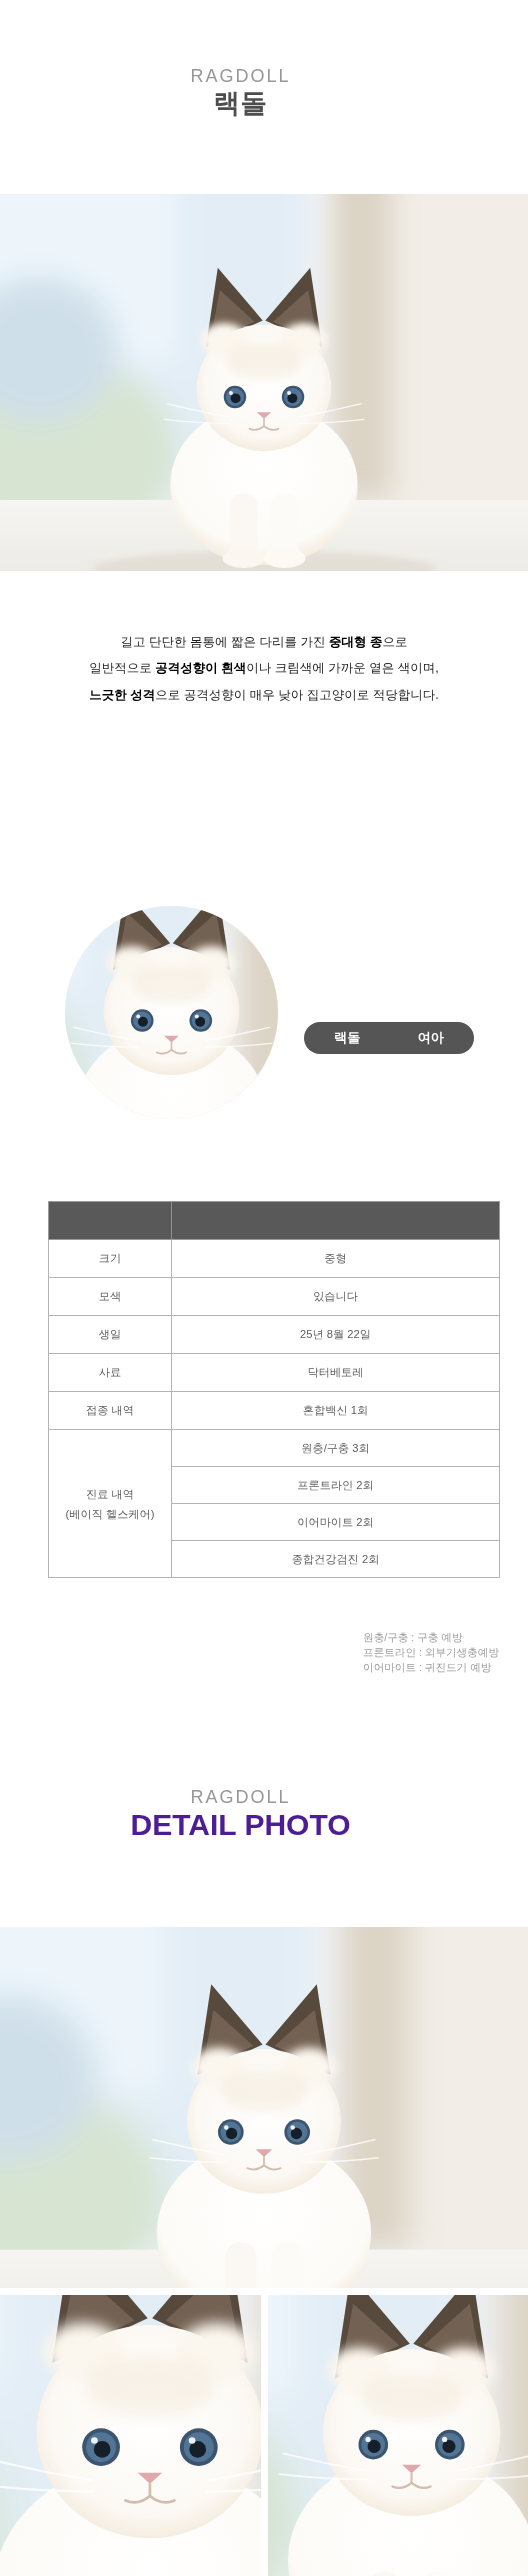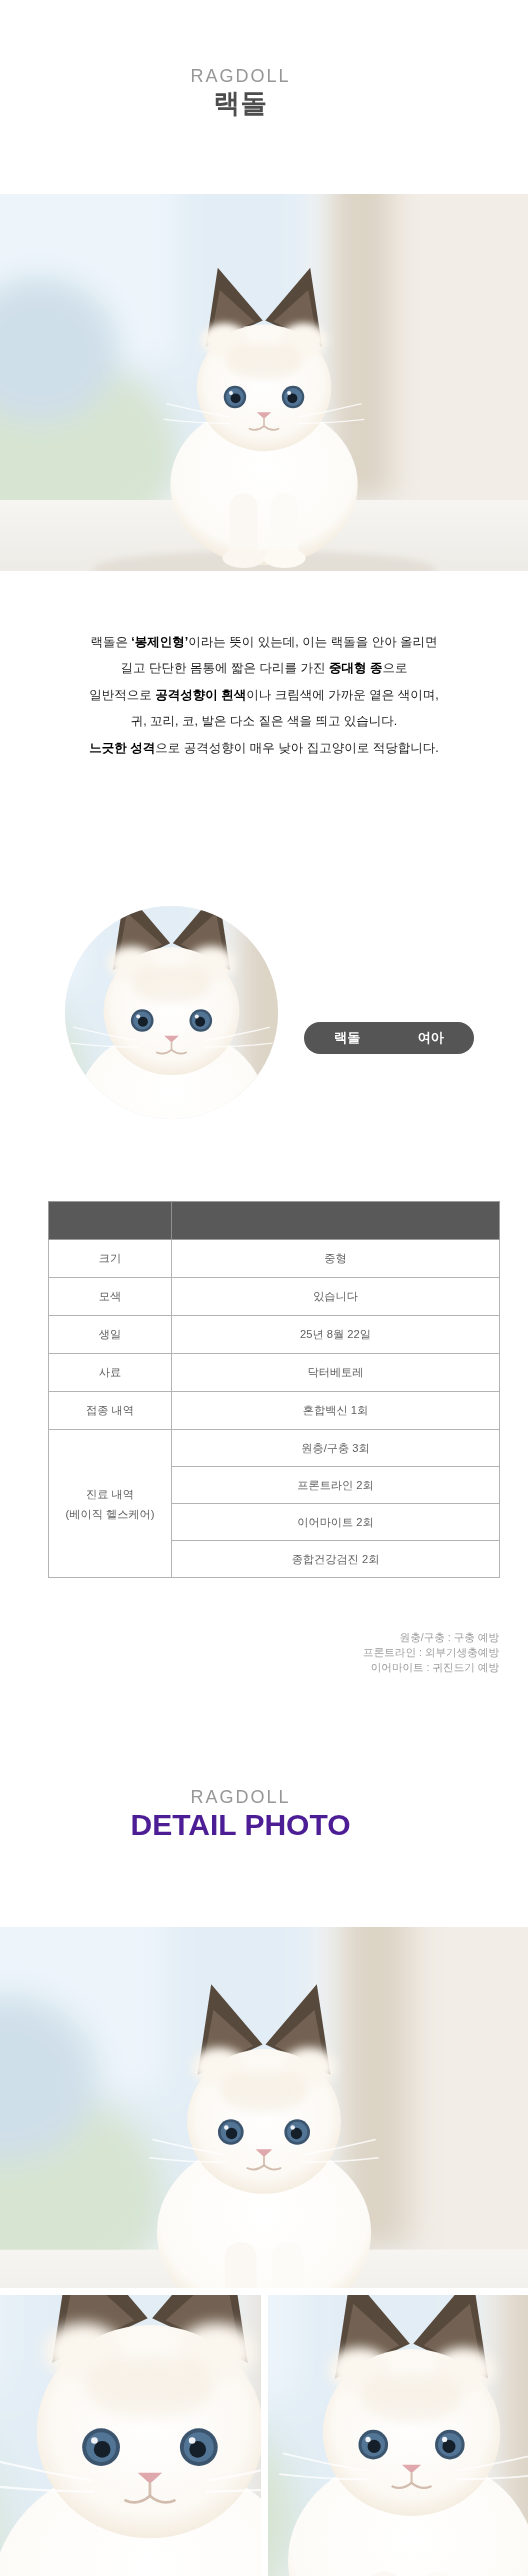--- a/index.html
+++ b/index.html
@@ -40,21 +40,21 @@
   #profile-table td{border:0.7px solid #b3b3b3;text-align:center;vertical-align:middle;
                     font-size:11.2px;color:#5e5e5e;padding:0;}
   #profile-table .col-label{width:122px;}
   #profile-table tr.head td{height:37px;border-color:#9b9b9b;}
   #profile-table tr.head td.hc1{border-right:0.7px solid #8f8f8f;}
   #profile-table tr.row td{height:37px;border-radius:13px;}
   #profile-table tr.grow td{height:36px;}
   #profile-table .group-label div{line-height:20px;}
 
   
-  #care-notes{position:absolute;top:1630px;right:29px;text-align:right;
+  #care-notes{position:absolute;top:1630px;right:29px;text-align:left;
               font-size:10.6px;color:#9c9c9c;line-height:15px;}
 
   .hidden-defs{position:absolute;width:0;height:0;overflow:hidden;}
 </style>
 </head>
 <body>
 
 <svg class="hidden-defs" aria-hidden="true">
   <defs>
     <linearGradient id="sillG" x1="0" y1="0" x2="0" y2="1">
@@ -134,24 +134,22 @@
     <div class="title-ko">랙돌</div>
   </div>
 
   <div class="photo" id="photo-main">
     <svg viewBox="0 0 800 600" preserveAspectRatio="xMidYMid slice">
         <use href="#kitty-scene"></use>
       </svg>
   </div>
 
   <div id="breed-description">
-    <p class="line"><span>랙돌은 </span><span class="b">‘봉제인형’</span><span>이라는 뜻이 있는데, 이는 랙돌을 안아 올리면</span></p>
     <p class="line"><span>길고 단단한 몸통에 짧은 다리를 가진 </span><span class="b">중대형 종</span><span>으로</span></p>
     <p class="line"><span>일반적으로 </span><span class="b">공격성향이 흰색</span><span>이나 크림색에 가까운 옅은 색이며,</span></p>
-    <p class="line"><span>귀, 꼬리, 코, 발은 다소 짙은 색을 띄고 있습니다.</span></p>
     <p class="line"><span class="b">느긋한 성격</span><span>으로 공격성향이 매우 낮아 집고양이로 적당합니다.</span></p>
   </div>
 
   <div class="photo" id="photo-circle">
     <svg viewBox="240 150 320 320" preserveAspectRatio="xMidYMid slice">
         <use href="#kitty-scene"></use>
       </svg>
   </div>
 
   <div id="breed-badge" style="background:#555555;">

